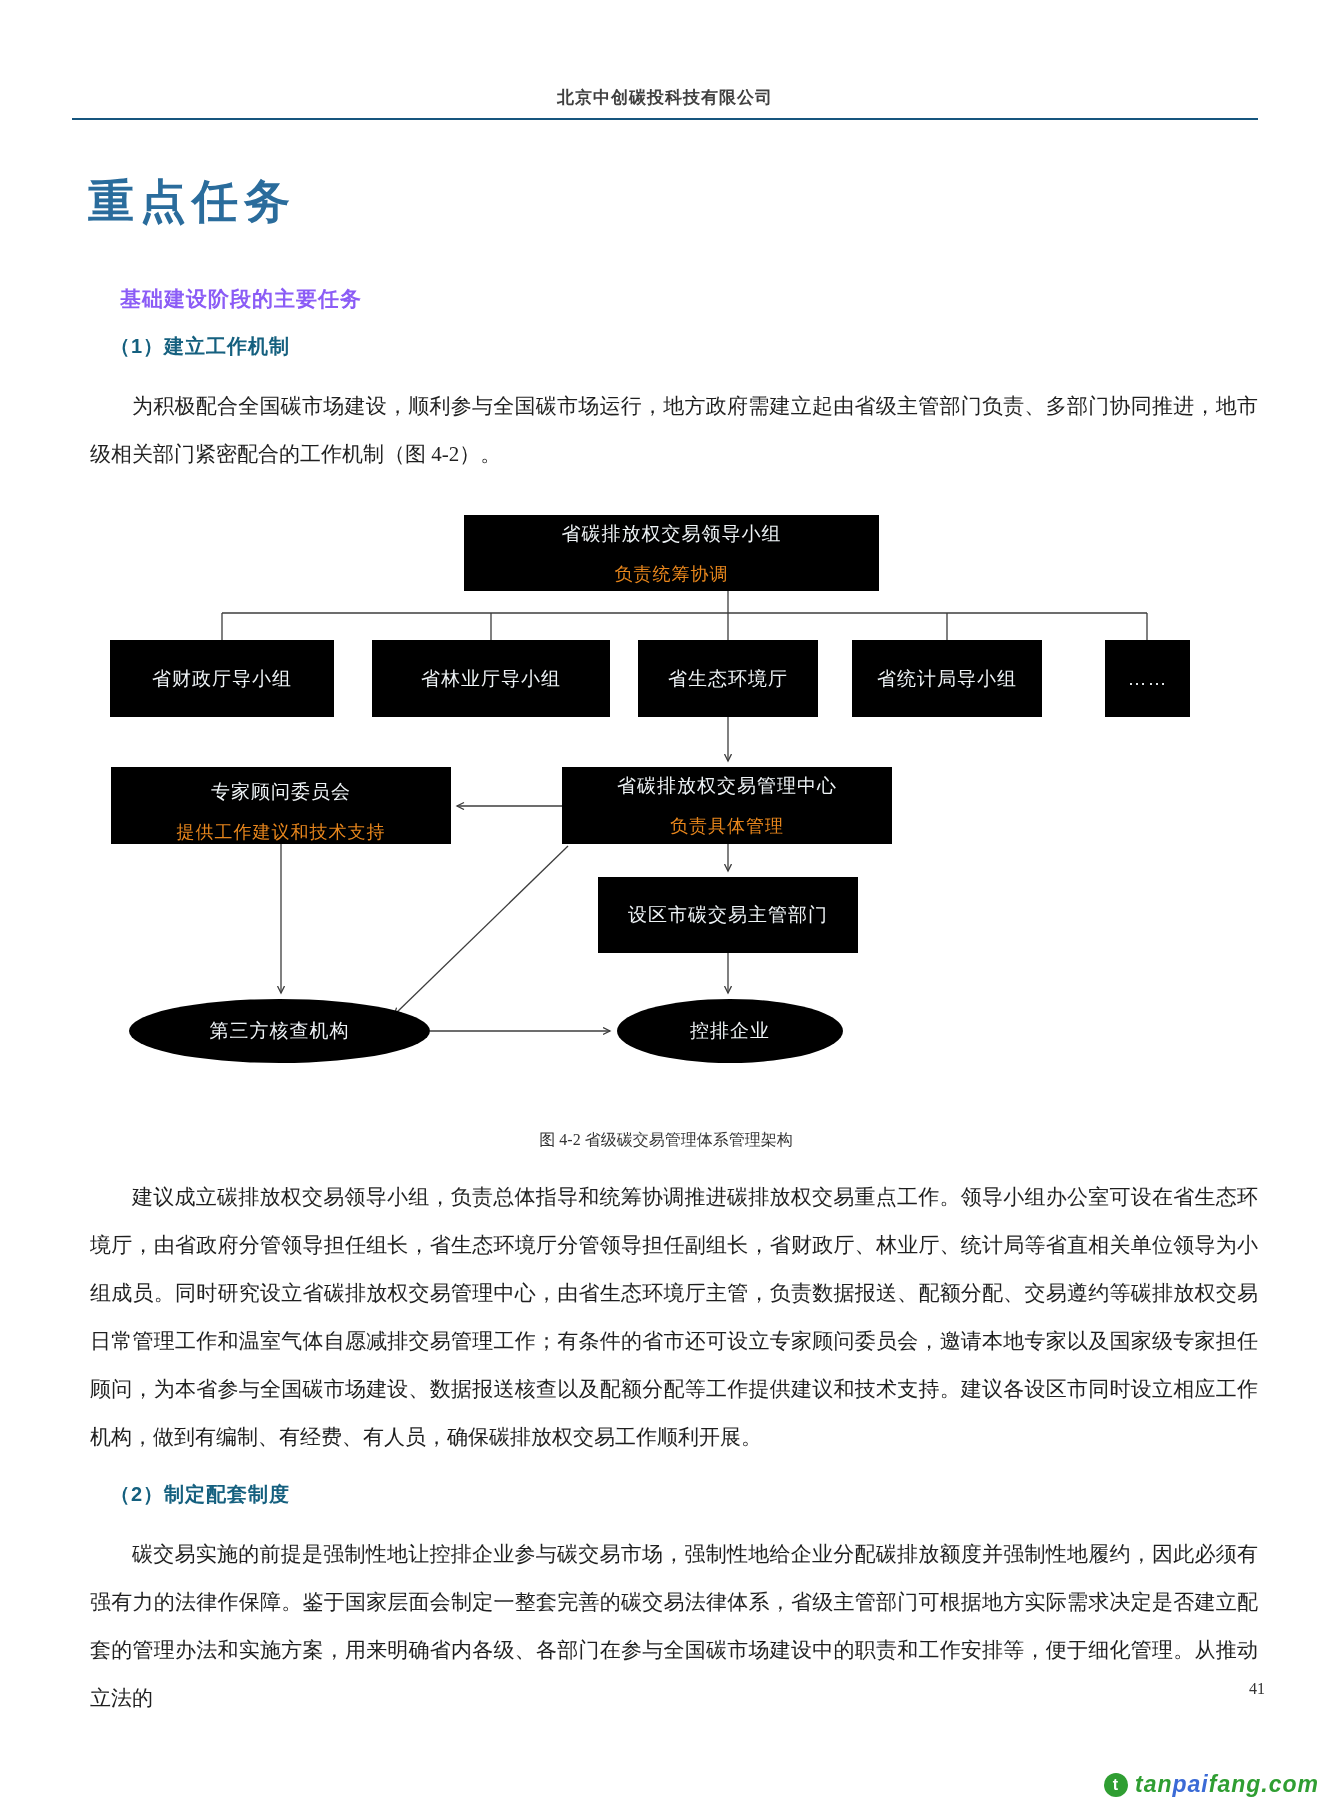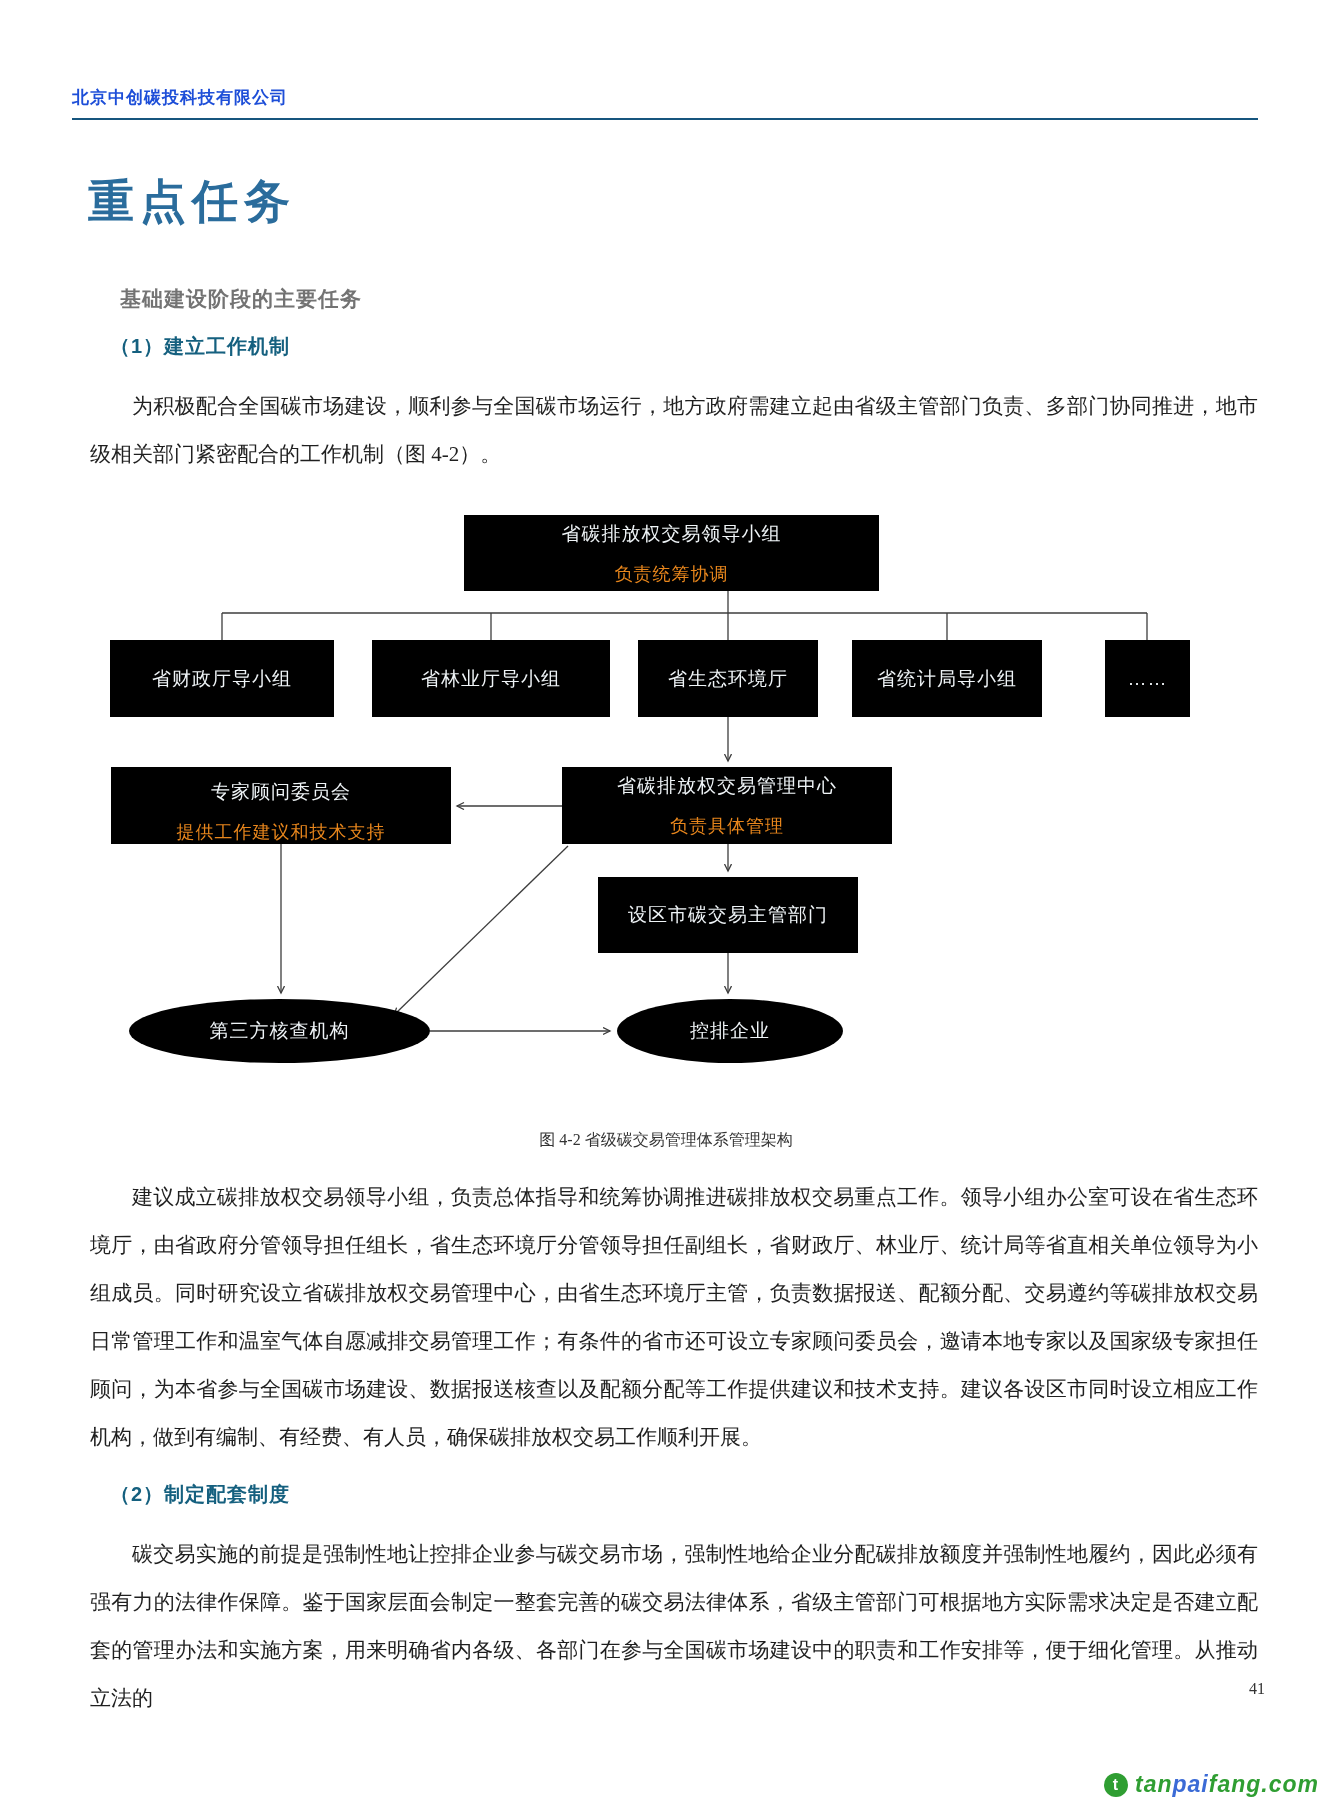--- a/index.html
+++ b/index.html
@@ -7,46 +7,46 @@
     position:relative;
     width:1331px; height:1806px;
     background:#ffffff;
     overflow:hidden;
     font-family:"Liberation Serif","DejaVu Serif",serif;
     color:#262626;
   }
   
   .hdr { padding:86px 73px 0 72px; }
   .hdr .company {
-    text-align:left;
+    text-align:center;
     font-family:"Liberation Sans","DejaVu Sans",sans-serif;
     font-weight:bold;
     font-size:17px;
-    color:#1d4ed8;
+    color:#404040;
     letter-spacing:1px;
     margin-bottom:9px;
   }
   .hdr .rule { border-bottom:2px solid #16557E; }
 
   
   h1.doc-title {
     margin:54px 0 0 88px;
     font-family:"Liberation Serif","DejaVu Serif",serif;
     font-weight:bold;
     font-size:46px;
     line-height:1.2;
     color:#2A6C9C;
     letter-spacing:6px;
   }
   h2.sec {
     margin:56px 0 0 120px;
     font-family:"Liberation Sans","DejaVu Sans",sans-serif;
     font-weight:bold;
     font-size:21px;
-    color:#737373;
+    color:#8b5cf6;
     letter-spacing:1px;
   }
   h3.sub {
     margin:20px 0 0 110px;
     font-family:"Liberation Sans","DejaVu Sans",sans-serif;
     font-weight:bold;
     font-size:20px;
     color:#15607F;
     letter-spacing:1px;
   }

